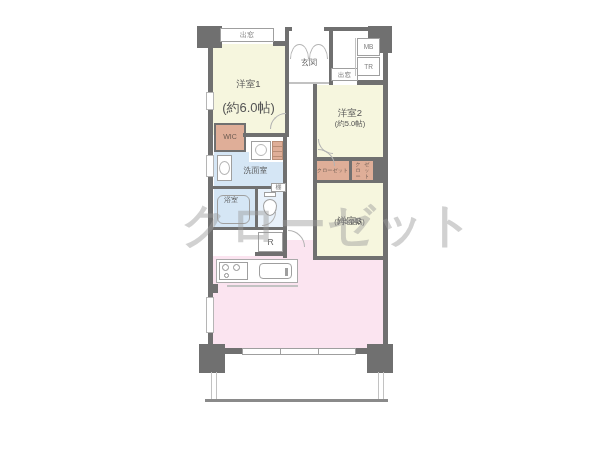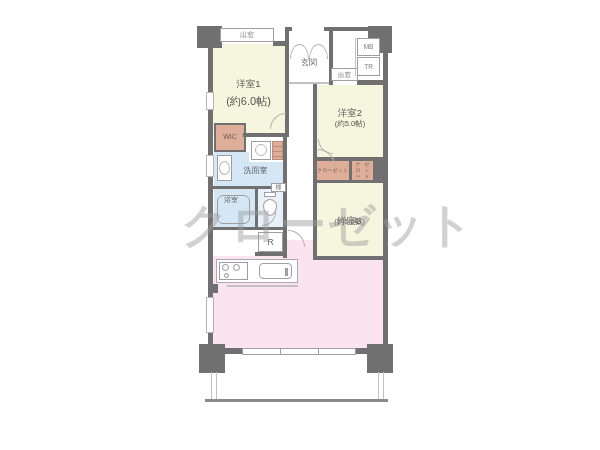--- a/index.html
+++ b/index.html
@@ -125,21 +125,21 @@
   <div class="fix" style="left:285px;top:268px;width:3px;height:8px;background:#9f9f9f;"></div>
   <div class="thin" style="left:227px;top:285px;width:71px;height:2px;"></div>
 
   <div class="thin" style="left:211px;top:372px;width:1px;height:28px;"></div>
   <div class="thin" style="left:216px;top:372px;width:1px;height:28px;"></div>
   <div class="thin" style="left:378px;top:372px;width:1px;height:28px;"></div>
   <div class="thin" style="left:383px;top:372px;width:1px;height:28px;"></div>
   <div class="thin" style="left:205px;top:399px;width:183px;height:3px;background:#8a8a8a;"></div>
 
   <div class="lbl" style="left:212px;top:79px;width:73px;height:11px;font-size:9.5px;">洋室1</div>
-  <div class="lbl" style="left:212px;top:97px;width:73px;height:9px;font-size:11px;">(約6.0帖)</div>
+  <div class="lbl" style="left:212px;top:104px;width:73px;height:9px;font-size:13px;">(約6.0帖)</div>
   <div class="lbl" style="left:289px;top:57px;width:40px;height:11px;font-size:8px;">玄関</div>
   <div class="lbl" style="left:317px;top:108px;width:66px;height:11px;font-size:9.5px;">洋室2</div>
   <div class="lbl" style="left:317px;top:120px;width:66px;height:9px;font-size:7.5px;">(約5.0帖)</div>
   <div class="lbl" style="left:214px;top:123px;width:32px;height:29px;font-size:7px;color:#6b5a50;">WIC</div>
   <div class="lbl" style="left:228px;top:166px;width:55px;height:10px;font-size:8px;">洗面室</div>
   <div class="lbl" style="left:214px;top:196px;width:34px;height:9px;font-size:7px;z-index:5;">浴室</div>
   <div class="lbl" style="left:316px;top:161px;width:33px;height:19px;font-size:6px;color:#6b5a50;transform:scale(0.85);">クローゼット</div>
   <div class="lbl" style="left:352px;top:161px;width:21px;height:19px;font-size:6px;color:#6b5a50;white-space:normal;line-height:1.2;transform:scale(0.85);">
     <span>クロー</span>
       <br>

